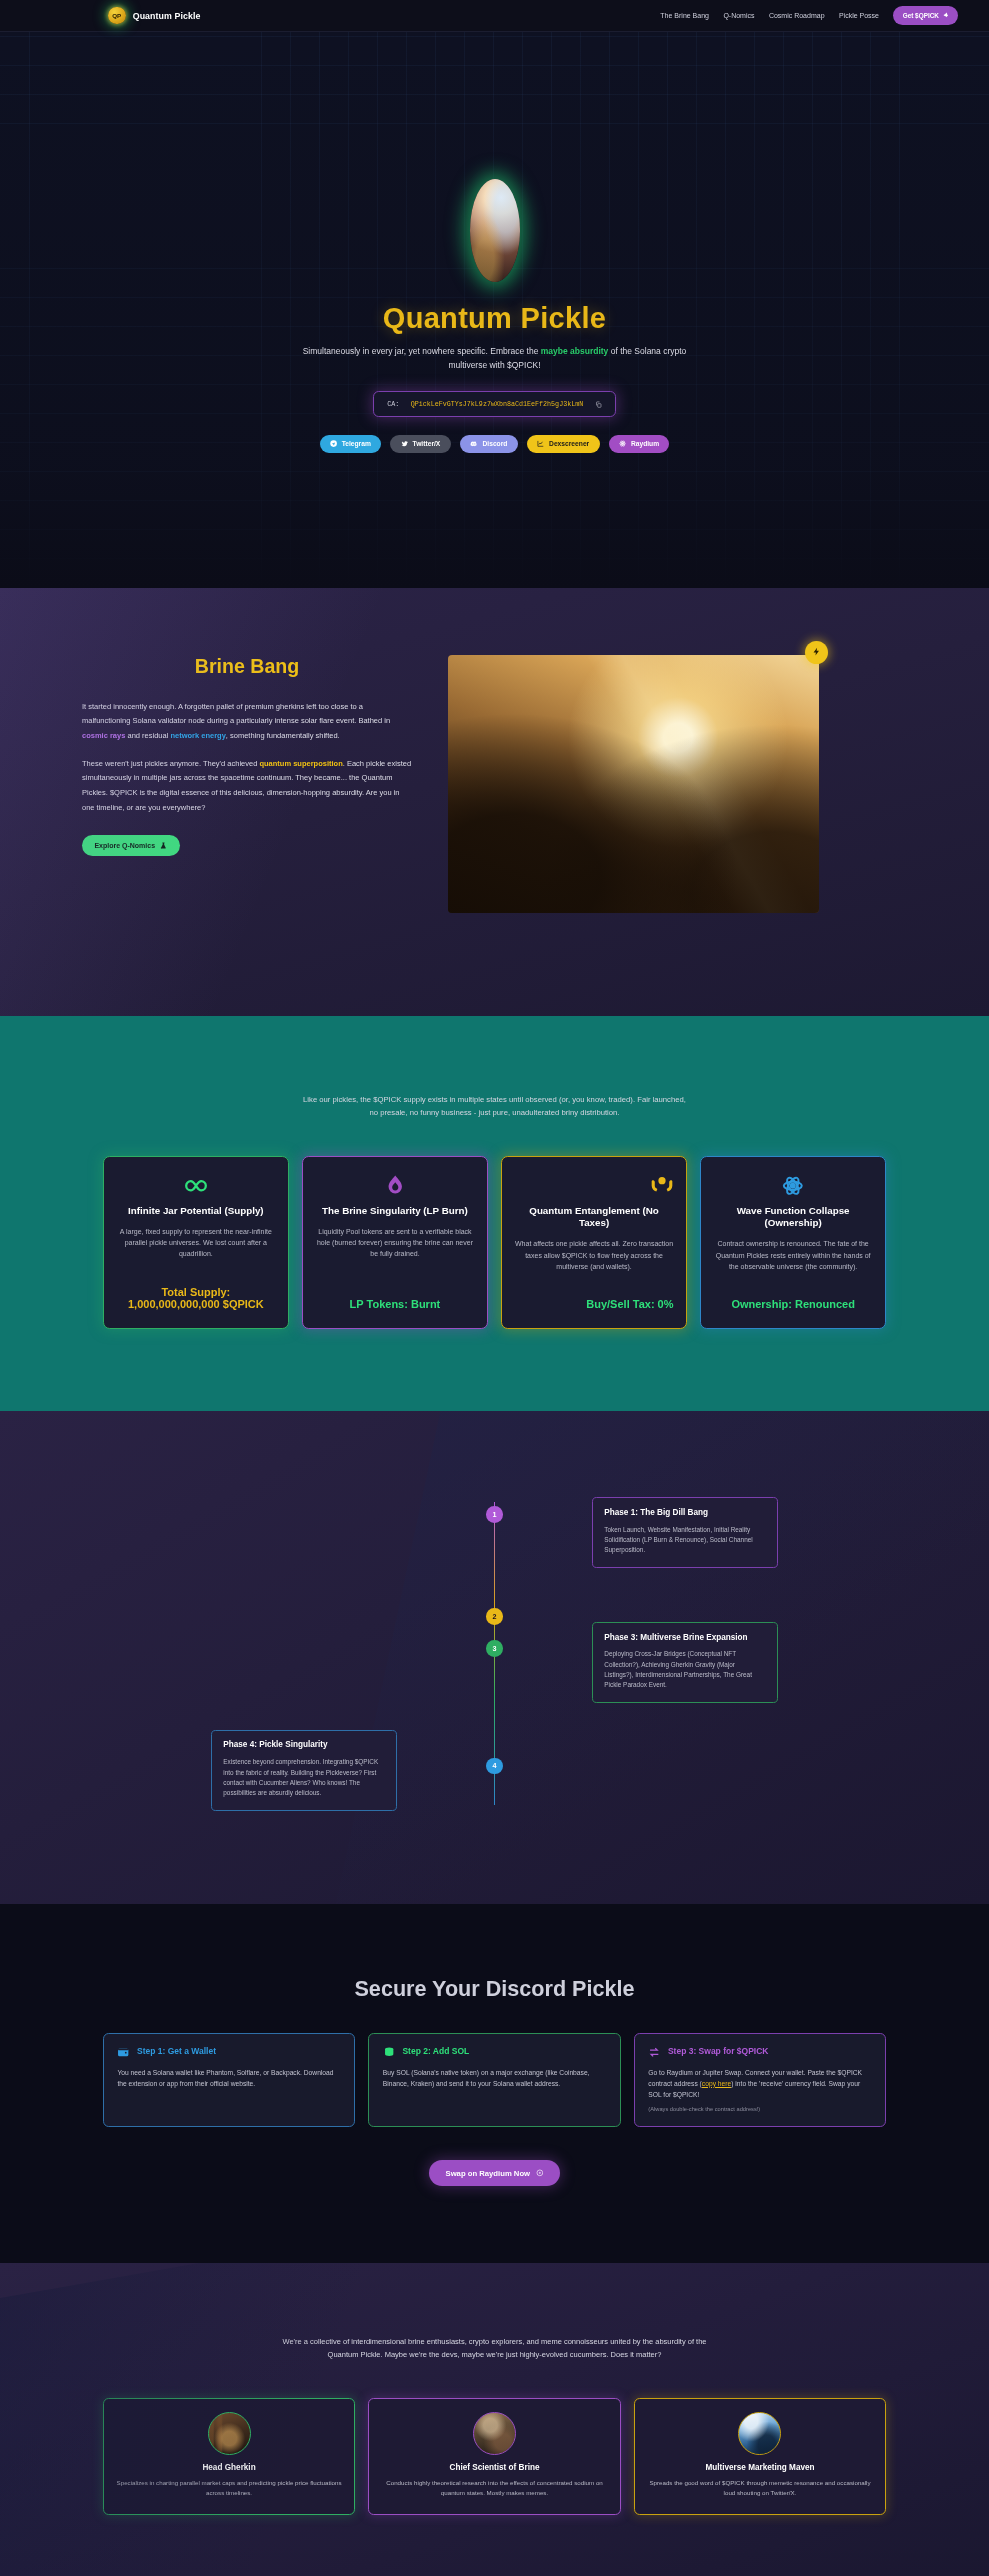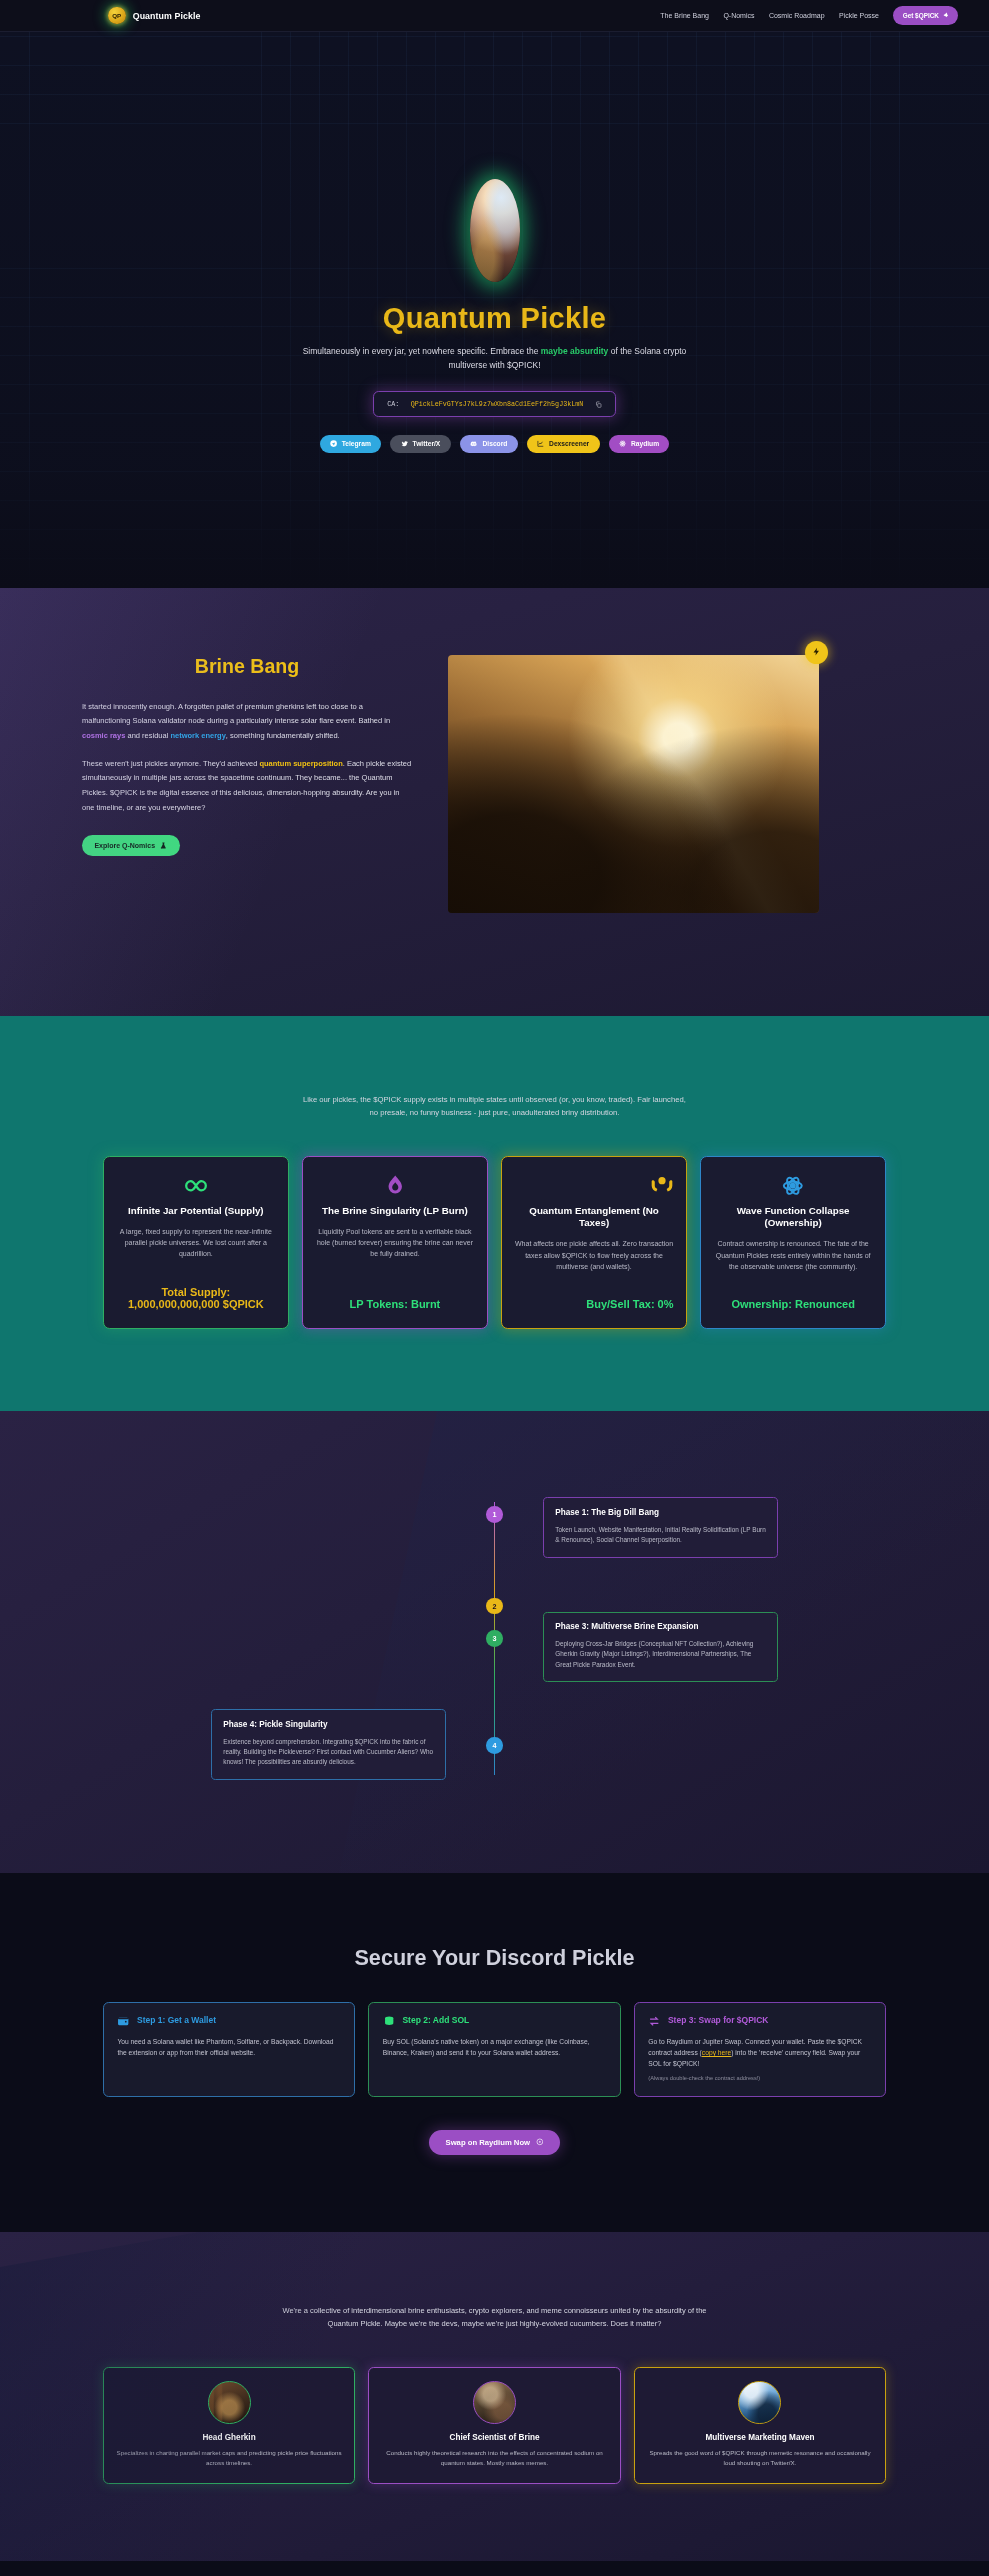--- a/index.html
+++ b/index.html
@@ -196,21 +196,21 @@
   }
   .timeline { position: relative; width: 567px; margin: 0 auto; }
   .timeline-line {
     position: absolute; left: 50%; top: 5.2px; bottom: 5.2px; width: 1.5px;
     margin-left: -0.8px;
     background: linear-gradient(180deg, #b05ad8, #d8a21a 34%, #2fae62 64%, #2e86c8 100%);
   }
   .tl-row { position: relative; display: flex; margin-bottom: 27px; }
   .tl-row.right { justify-content: flex-end; }
   .tl-card {
-    width: 235px; background: #211d38; border-radius: 4.6px;
+    width: 186px; background: #211d38; border-radius: 4.6px;
     padding: 9.8px 11.3px 11.3px;
   }
   .tl-card.b-purple { border: 0.5px solid #7b3fae; }
   .tl-card.b-yellow { border: 0.5px solid #a8860f; }
   .tl-card.b-green  { border: 0.5px solid #2c8f55; }
   .tl-card.b-blue   { border: 0.5px solid #2e6fa8; }
   .tl-title { font-size: 8.2px; font-weight: bold; color: #ffffff; margin-bottom: 6.2px; line-height: 1.3; }
   .tl-desc  { font-size: 6.4px; line-height: 1.6; color: #bcbdca; }
   .tl-dot {
     position: absolute; left: 50%; margin-left: -8.2px;

